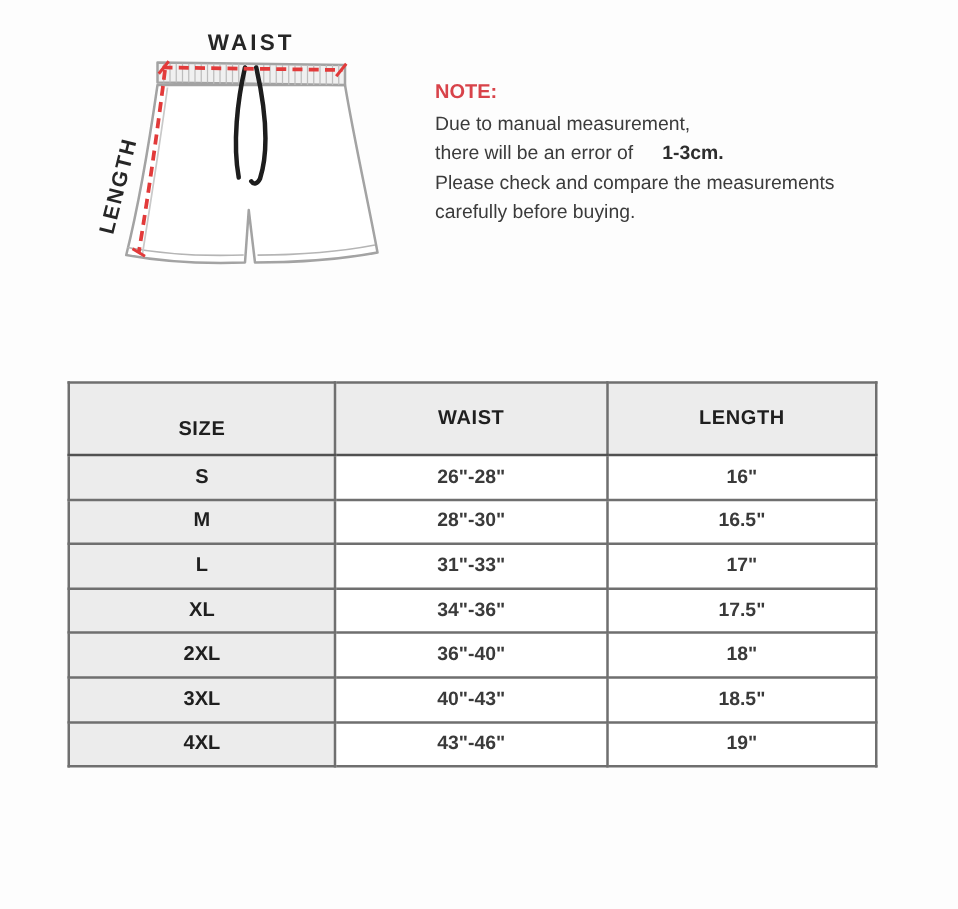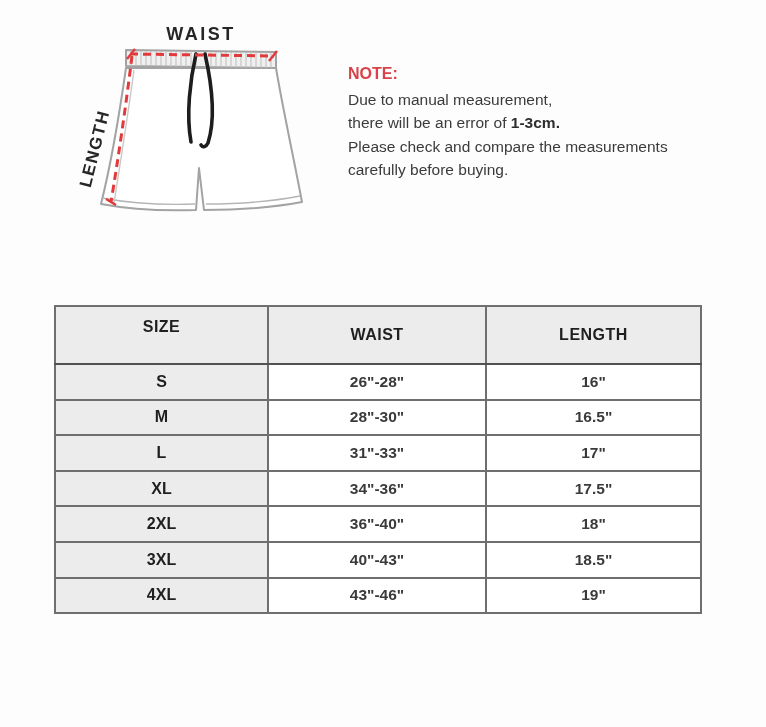--- a/index.html
+++ b/index.html
@@ -36,21 +36,21 @@
     line-height: 23.5px;
     color: #3b3b3b;
     font-weight: 500;
   }
   .note .note-title {
     font-weight: 700;
     font-size: 16px;
     color: #d8434a;
     margin-bottom: 2px;
   }
-  .note .b { font-weight: 700; color: #2d2d2d; }
+  .note .b { font-weight: 700; color: #2d2d2d; margin-left: 19px; }
 
   
   table.size-table {
     position: absolute;
     left: 54px;
     top: 305px;
     width: 646px;
     border-collapse: collapse;
     table-layout: fixed;
     background: #ffffff;
@@ -69,21 +69,21 @@
   table.size-table th {
     background: #ececec;
     font-weight: 700;
     letter-spacing: 0.5px;
     color: #1f1f1f;
     vertical-align: middle;
     border-bottom: 2px solid #515151;
   }
   table.size-table th.size-head {
     vertical-align: top;
-    padding-top: 11px;
+    padding-top: 28px;
   }
   table.size-table td.size-cell {
     background: #ececec;
     font-weight: 700;
     color: #1f1f1f;
   }
   table.size-table td.val-cell {
     background: #ffffff;
     font-weight: 700;
     font-size: 15.5px;

